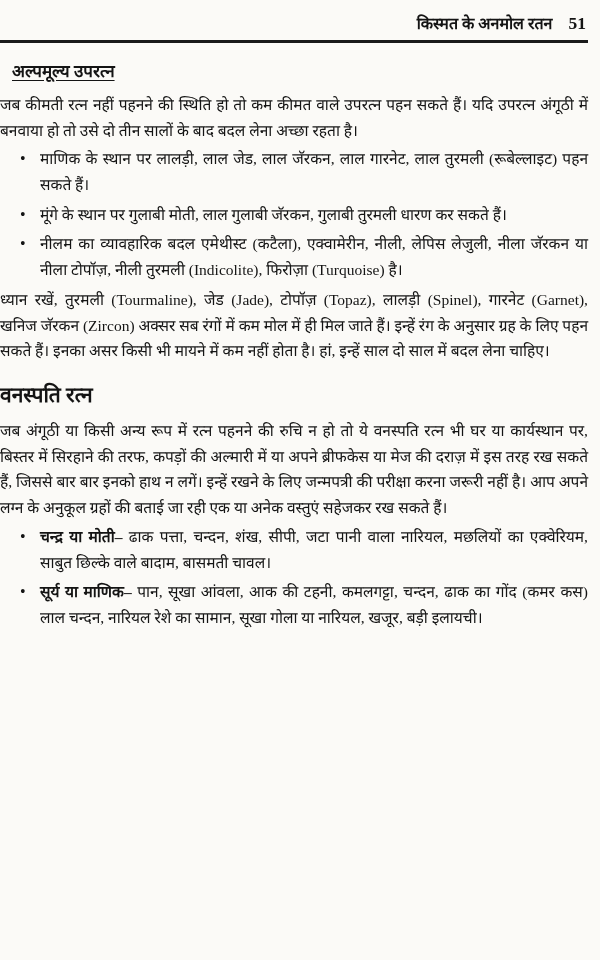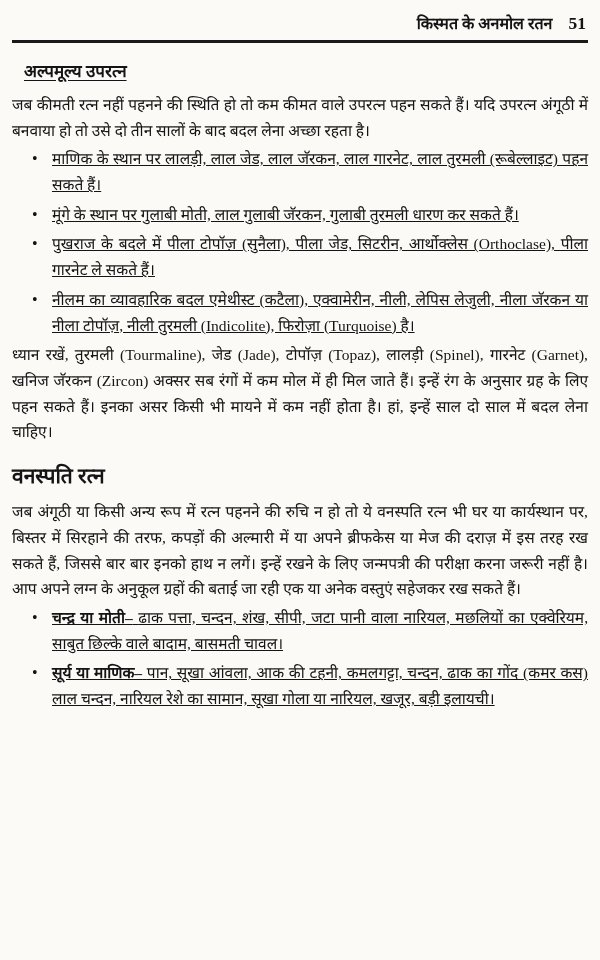--- a/index.html
+++ b/index.html
@@ -2,21 +2,21 @@
 <html lang="hi"><head>
 <meta charset="utf-8">
 <style>
   html,body { margin:0; padding:0; background:#dddcd8; }
   .page {
     position:relative;
     width:600px; height:960px;
     margin:0 auto;
     background:#fbfaf7;
     box-sizing:border-box;
-    padding:12px 12px 8px 12px;
+    padding:12px 12px 8px 0;
     font-family:"Liberation Serif","DejaVu Serif",serif;
     color:#141414;
     overflow:hidden;
   }
   .running-head {
     text-align:right;
     font-weight:bold;
     font-size:16px;
     line-height:1.3;
     padding-right:2px;
@@ -48,21 +48,20 @@
     font-size:15.5px;
     line-height:1.66;
     text-align:justify;
     font-family:Liberation Serif, serif;
   }
   p.indent-first { text-indent:30px; }
   ul.gem-list {
     list-style:none;
     margin:2px 0 3px 0;
     padding:0;
-    text-decoration:underline;
   }
   ul.gem-list li {
     position:relative;
     padding-left:40px;
     font-size:15.5px;
     line-height:1.66;
     text-align:justify;
     margin:2px 0 4px 0;
   }
   ul.gem-list li::before {
@@ -84,21 +83,20 @@
   </div>
   <hr class="head-rule">
 
   <div class="sec-head-left">अल्पमूल्य उपरत्न</div>
 
   <p class="body-text">जब कीमती रत्न नहीं पहनने की स्थिति हो तो कम कीमत वाले उपरत्न पहन सकते हैं। यदि उपरत्न अंगूठी में बनवाया हो तो उसे दो तीन सालों के बाद बदल लेना अच्छा रहता है।</p>
 
   <ul class="gem-list">
     <li>माणिक के स्थान पर लालड़ी, लाल जेड, लाल जॅरकन, लाल गारनेट, लाल तुरमली (रूबेल्लाइट) पहन सकते हैं।</li>
     <li>मूंगे के स्थान पर गुलाबी मोती, लाल गुलाबी जॅरकन, गुलाबी तुरमली धारण कर सकते हैं।</li>
-    <li>पुखराज के बदले में पीला टोपॉज़ (सुनैला), पीला जेड, सिटरीन, आर्थोक्लेस (Orthoclase), पीला गारनेट ले सकते हैं।</li>
     <li>नीलम का व्यावहारिक बदल एमेथीस्ट (कटैला), एक्वामेरीन, नीली, लेपिस लेजुली, नीला जॅरकन या नीला टोपॉज़, नीली तुरमली (Indicolite), फिरोज़ा (Turquoise) है।</li>
   </ul>
 
   <p class="body-text">ध्यान रखें, तुरमली (Tourmaline), जेड (Jade), टोपॉज़ (Topaz), लालड़ी (Spinel), गारनेट (Garnet), खनिज जॅरकन (Zircon) अक्सर सब रंगों में कम मोल में ही मिल जाते हैं। इन्हें रंग के अनुसार ग्रह के लिए पहन सकते हैं। इनका असर किसी भी मायने में कम नहीं होता है। हां, इन्हें साल दो साल में बदल लेना चाहिए।</p>
 
 
   <div class="sec-head-center">वनस्पति रत्न</div>
 
   <p class="body-text">जब अंगूठी या किसी अन्य रूप में रत्न पहनने की रुचि न हो तो ये वनस्पति रत्न भी घर या कार्यस्थान पर, बिस्तर में सिरहाने की तरफ, कपड़ों की अल्मारी में या अपने ब्रीफकेस या मेज की दराज़ में इस तरह रख सकते हैं, जिससे बार बार इनको हाथ न लगें। इन्हें रखने के लिए जन्मपत्री की परीक्षा करना जरूरी नहीं है। आप अपने लग्न के अनुकूल ग्रहों की बताई जा रही एक या अनेक वस्तुएं सहेजकर रख सकते हैं।</p>
 

